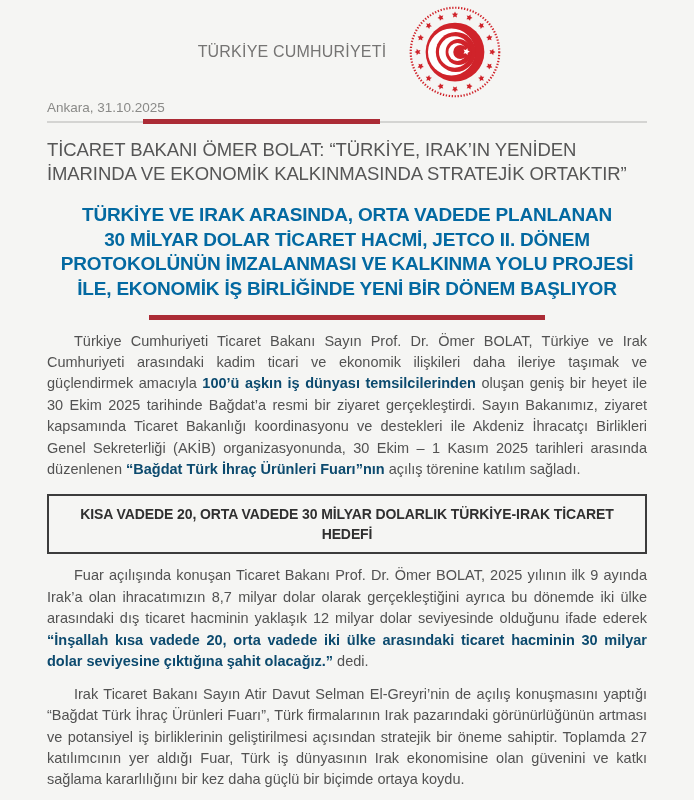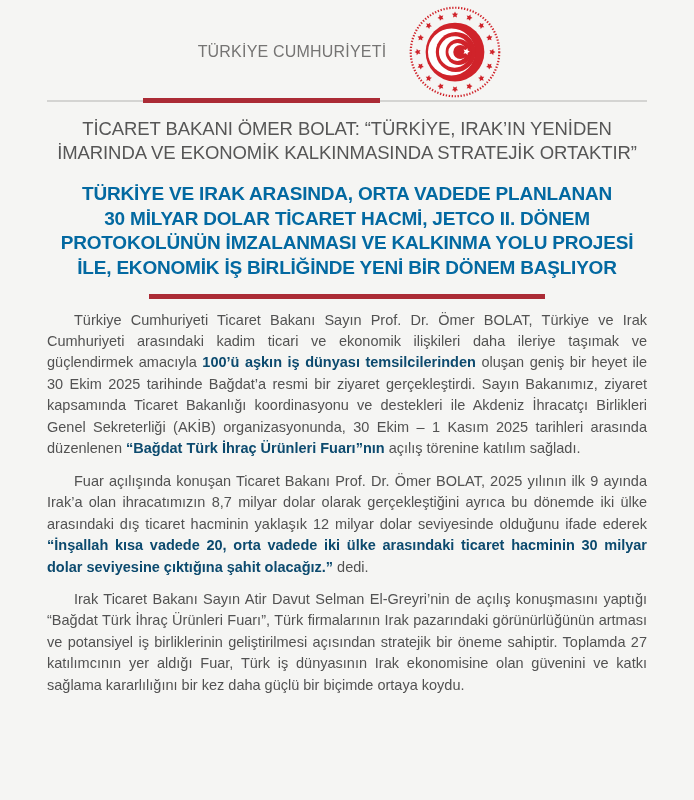--- a/index.html
+++ b/index.html
@@ -20,21 +20,21 @@
   .hdr-text .l2{font-weight:700;letter-spacing:.3px;}
   .emblem{flex:0 0 auto;}
   
   .dateline{font-size:13.5px;color:#8a8a88;margin:2px 0 4px 0;}
   .divider{position:relative;height:5px;margin-bottom:2px;}
   .divider .gray-line{position:absolute;left:0;right:0;top:2px;height:2px;background:#d4d4d2;}
   .divider .red-line{position:absolute;left:96px;width:237px;top:0;height:5px;background:#ab2b35;}
   
   .title{
     margin:12px 0 0 0;font-size:18.5px;font-weight:400;color:#565656;
-    text-align:center;line-height:1.32;letter-spacing:-0.1px;
+    line-height:1.32;letter-spacing:-0.1px;
   }
   .headline{
     margin:16px 0 0 0;font-size:19px;font-weight:800;color:#0369a1;
     text-align:center;line-height:1.3;letter-spacing:-0.2px;
   }
   .red-rule{width:396px;height:5px;background:#ab2b35;margin:13px auto 0 auto;}
   
   .para{
     margin:11px 0 0 0;font-size:14.5px;color:#525252;line-height:1.48;
     text-align:justify;text-indent:27px;
@@ -85,33 +85,35 @@
       <circle cx="61" cy="60" r="25.5" fill="#d0232a"></circle>
       <circle cx="59.5" cy="60" r="20" fill="#ffffff"></circle>
       <circle cx="64.5" cy="60" r="16.5" fill="#d0232a"></circle>
       <circle cx="63" cy="60" r="11.5" fill="#ffffff"></circle>
       <circle cx="66.8" cy="60" r="9" fill="#d0232a"></circle>
       <use href="#st5" transform="translate(74.5 59.5) rotate(90) scale(1.05)" fill="#ffffff"></use>
     </svg>
 
   </header>
 
+  <div class="dateline">Ankara, 31.10.2025</div>
 
   <div class="divider">
     <span class="gray-line"></span>
     <span class="red-line"></span>
   </div>
 
   <h1 class="title">TİCARET BAKANI ÖMER BOLAT: “TÜRKİYE, IRAK’IN YENİDEN<br>İMARINDA VE EKONOMİK KALKINMASINDA STRATEJİK ORTAKTIR”</h1>
 
   <h2 class="headline">TÜRKİYE VE IRAK ARASINDA, ORTA VADEDE PLANLANAN<br>30 MİLYAR DOLAR TİCARET HACMİ, JETCO II. DÖNEM<br>PROTOKOLÜNÜN İMZALANMASI VE KALKINMA YOLU PROJESİ<br>İLE, EKONOMİK İŞ BİRLİĞİNDE YENİ BİR DÖNEM BAŞLIYOR</h2>
 
 
   <div class="red-rule"></div>
 
   <p class="para"><span class="run">Türkiye Cumhuriyeti Ticaret Bakanı Sayın Prof. Dr. Ömer BOLAT, Türkiye ve Irak Cumhuriyeti arasındaki kadim ticari ve ekonomik ilişkileri daha ileriye taşımak ve güçlendirmek amacıyla </span><span class="run-b">100’ü aşkın iş dünyası temsilcilerinden</span><span class="run"> oluşan geniş bir heyet ile 30 Ekim 2025 tarihinde Bağdat’a resmi bir ziyaret gerçekleştirdi. Sayın Bakanımız, ziyaret kapsamında Ticaret Bakanlığı koordinasyonu ve destekleri ile Akdeniz İhracatçı Birlikleri Genel Sekreterliği (AKİB) organizasyonunda, 30 Ekim – 1 Kasım 2025 tarihleri arasında düzenlenen </span><span class="run-b">“Bağdat Türk İhraç Ürünleri Fuarı”nın</span><span class="run"> açılış törenine katılım sağladı.</span></p>
 
+  <div class="box">KISA VADEDE 20, ORTA VADEDE 30 MİLYAR DOLARLIK TÜRKİYE-IRAK TİCARET<br>HEDEFİ</div>
 
   <p class="para"><span class="run">Fuar açılışında konuşan Ticaret Bakanı Prof. Dr. Ömer BOLAT, 2025 yılının ilk 9 ayında Irak’a olan ihracatımızın 8,7 milyar dolar olarak gerçekleştiğini ayrıca bu dönemde iki ülke arasındaki dış ticaret hacminin yaklaşık 12 milyar dolar seviyesinde olduğunu ifade ederek </span><span class="run-b">“İnşallah kısa vadede 20, orta vadede iki ülke arasındaki ticaret hacminin 30 milyar dolar seviyesine çıktığına şahit olacağız.”</span><span class="run"> dedi.</span></p>
 
   <p class="para"><span class="run">Irak Ticaret Bakanı Sayın Atir Davut Selman El-Greyri’nin de açılış konuşmasını yaptığı “Bağdat Türk İhraç Ürünleri Fuarı”, Türk firmalarının Irak pazarındaki görünürlüğünün artması ve potansiyel iş birliklerinin geliştirilmesi açısından stratejik bir öneme sahiptir. Toplamda 27 katılımcının yer aldığı Fuar, Türk iş dünyasının Irak ekonomisine olan güvenini ve katkı sağlama kararlılığını bir kez daha güçlü bir biçimde ortaya koydu.</span></p>
 
 </div>
 
 </body></html>

